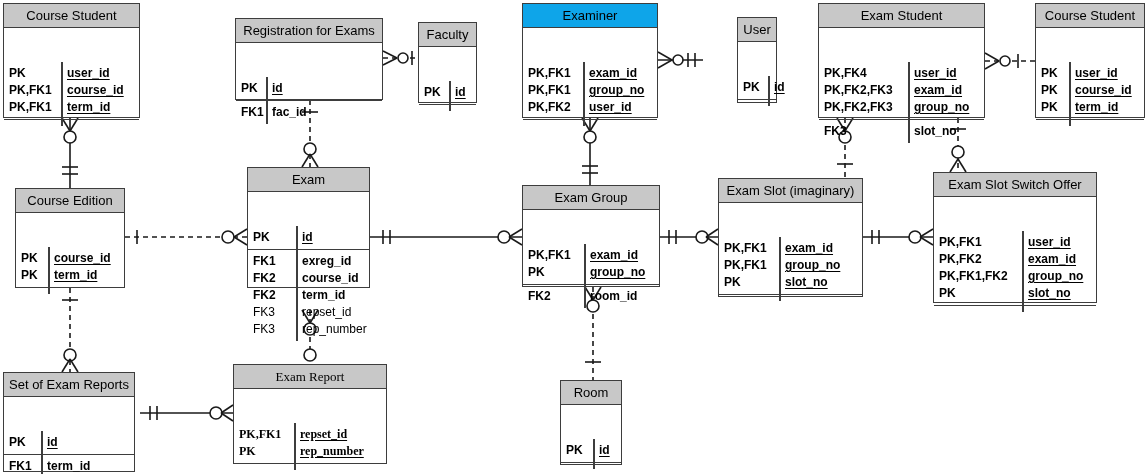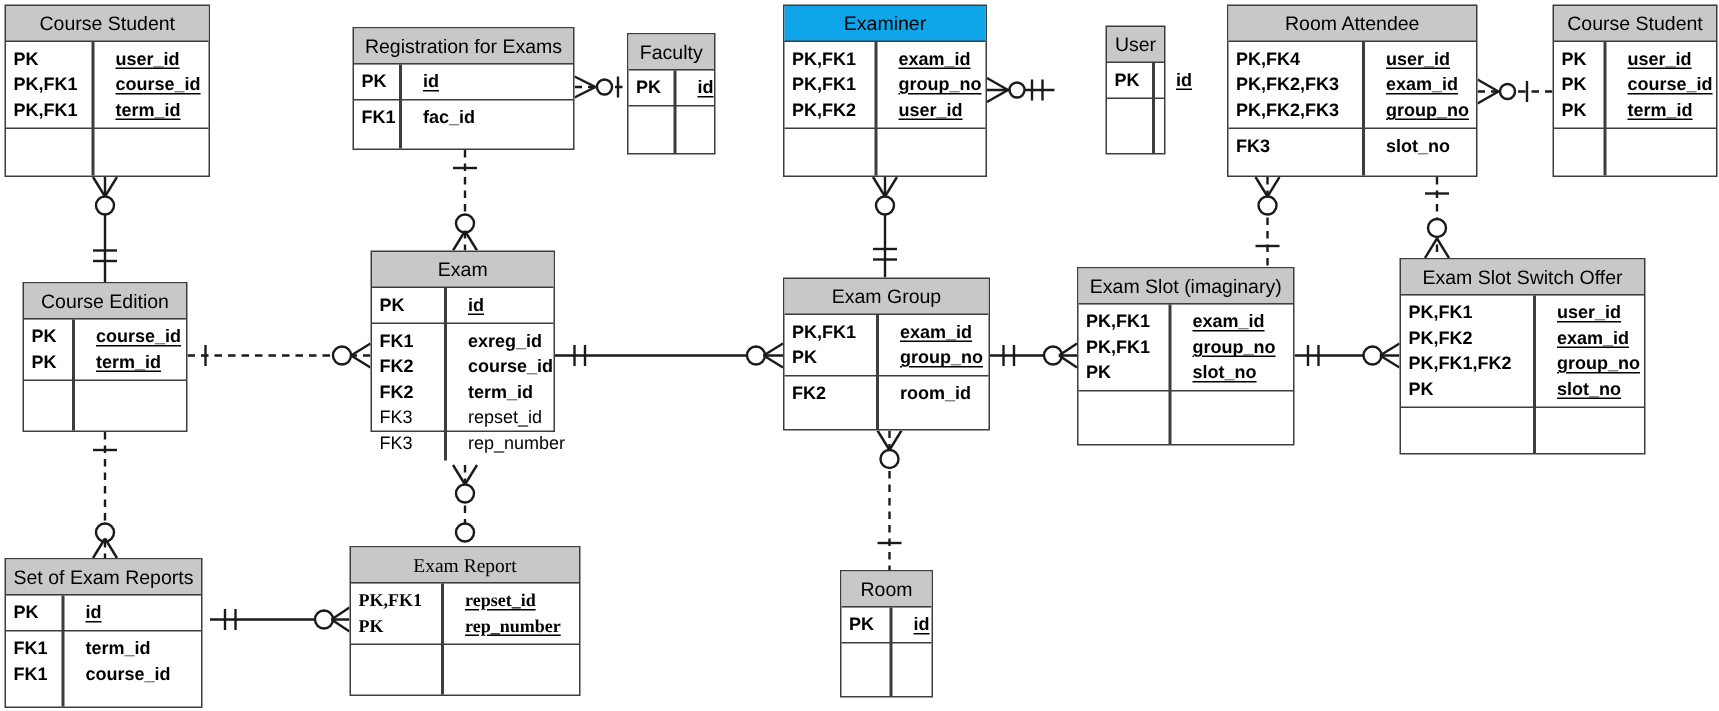--- a/index.html
+++ b/index.html
@@ -10,28 +10,28 @@
   svg.rels{position:absolute;left:0;top:0;pointer-events:none;}
   .tbl{
     position:absolute;background:#fff;border:1.5px solid #3d3d3d;box-sizing:border-box;
     display:flex;flex-direction:column;
   }
   .tbl .hdr{
     flex:0 0 auto;background:#c8c8c8;border-bottom:1.5px solid #3d3d3d;
     text-align:center;font-size:13px;line-height:16px;padding:4px 2px 3px;color:#000;
     white-space:nowrap;overflow:hidden;
   }
-  .tbl .body{position:relative;flex:1 1 auto;display:flex;flex-direction:column;}
+  .tbl .body{position:relative;flex:1 1 auto;display:flex;flex-direction:column;margin-top:34px;}
   .tbl .vline{position:absolute;top:0;bottom:0;left:var(--kw);width:1.5px;background:#3d3d3d;}
   .tbl .sec{padding:3px 0;}
   .tbl .sec + .sec{border-top:1.5px solid #3d3d3d;}
   .tbl .sec:last-child{flex:1 1 auto;}
   .tbl .row{display:flex;font-size:12px;font-weight:bold;line-height:17px;white-space:nowrap;color:#000;}
   .tbl .row .k{box-sizing:border-box;flex:0 0 var(--kw);padding-left:5px;}
-  .tbl .row .a{padding-left:16px;}
+  .tbl .row .a{padding-left:6px;}
   .tbl .row .a.u{text-decoration:underline;text-underline-offset:2px;}
   .tbl .row .a.light{font-weight:normal;}
   .tbl .row .k.light{font-weight:normal;}
 </style>
 </head>
 <body>
 
 <div id="canvas">
 
   <svg class="rels" width="1146" height="474" viewBox="0 0 1146 474" stroke="#1a1a1a" stroke-width="1.6" fill="none">
@@ -253,21 +253,21 @@
         <div class="sec">
           <div class="row">
             <span class="k">PK</span>
             <span class="a u">id</span>
           </div>
         </div>
         <div class="sec empty"></div>
       </div>
     </div>
   <div class="tbl" style="left:818px; top:3px;   width:167px; height:115px; --kw:89px;">
-      <div class="hdr" style="background: rgb(200, 200, 200);">Room Attendee</div>
+      <div class="hdr" style="background: rgb(200, 200, 200);">Exam Student</div>
       <div class="body">
         <div class="vline"></div>
         <div class="sec">
           <div class="row">
             <span class="k">PK,FK4</span>
             <span class="a u">user_id</span>
           </div>
           <div class="row">
             <span class="k">PK,FK2,FK3</span>
             <span class="a u">exam_id</span>

